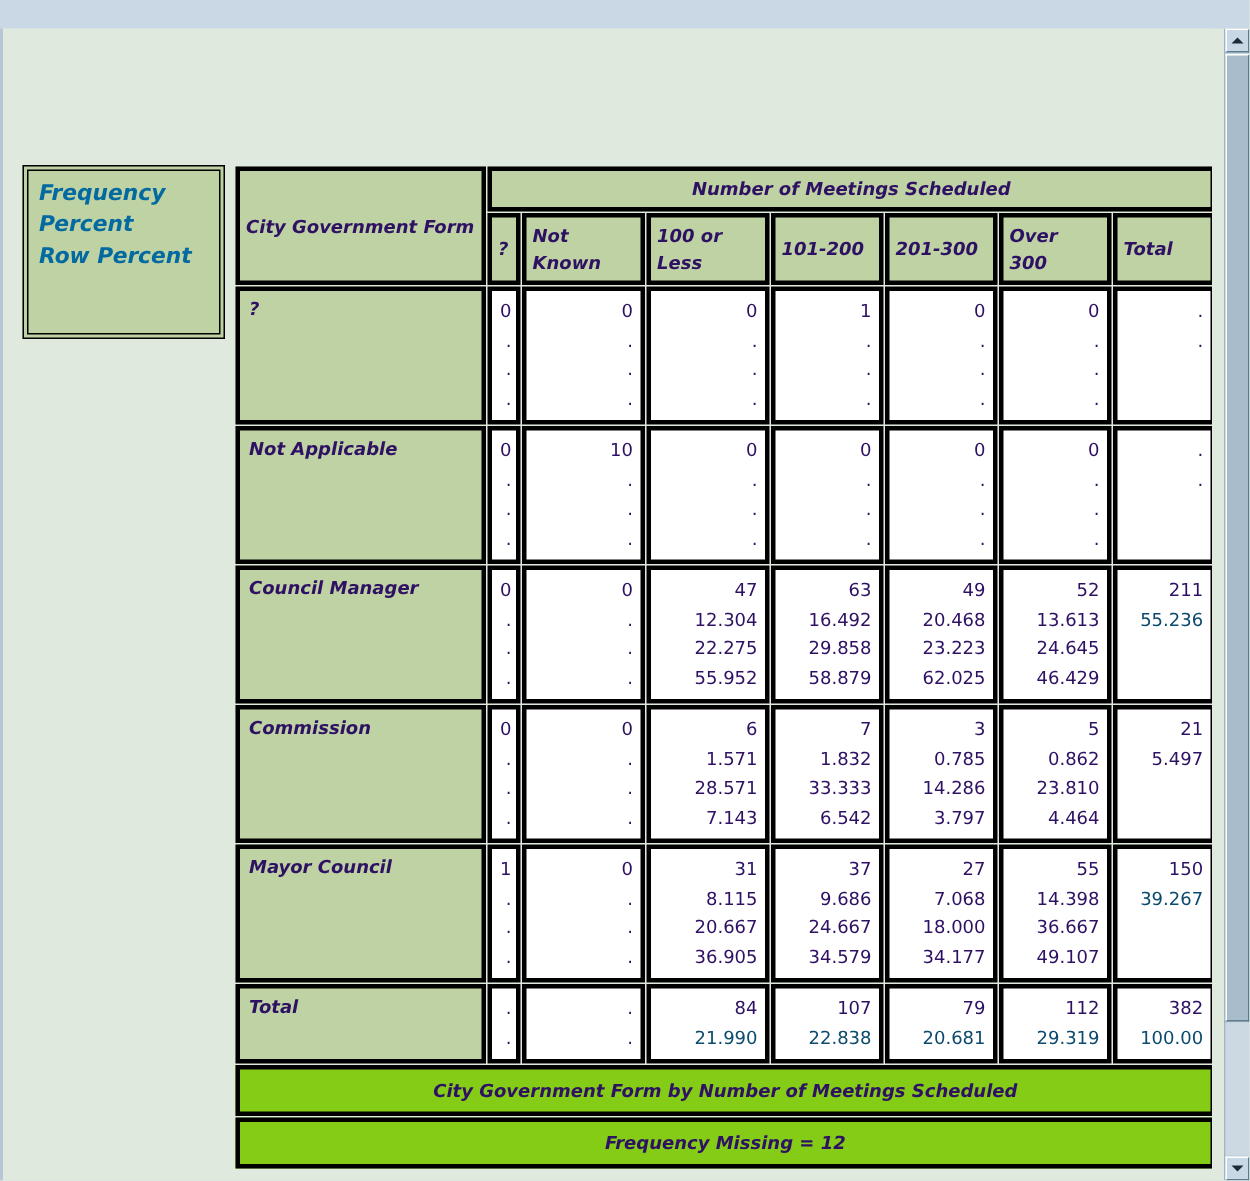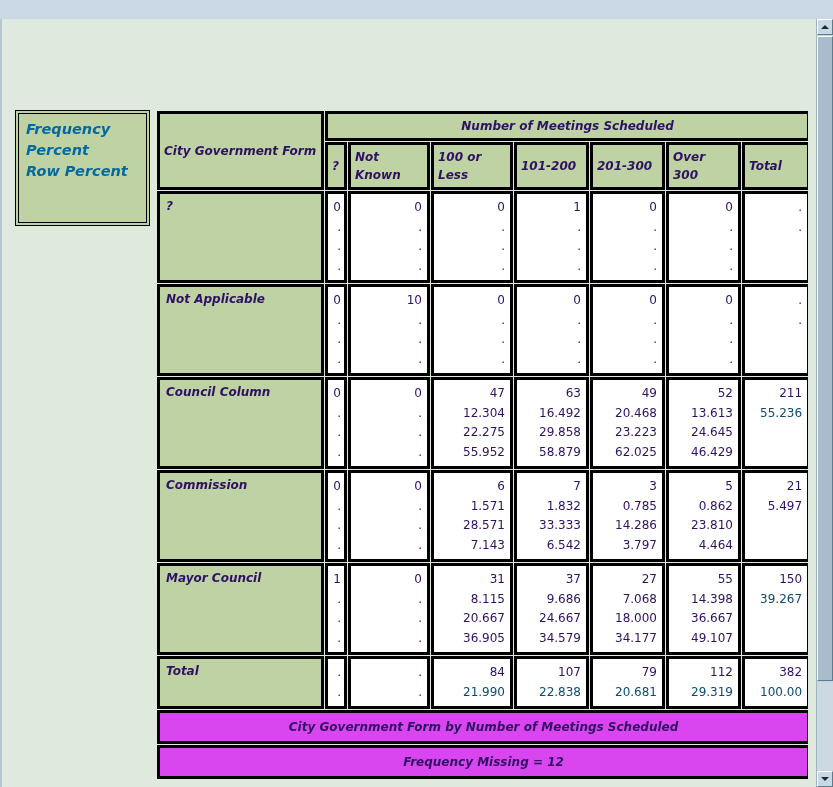--- a/index.html
+++ b/index.html
@@ -239,21 +239,21 @@
     text-align: right;
     padding: 4px 5px 4px 2px !important;
     line-height: 19.5px;
     font-size: 13.5px;
     color: #2e1163;
     white-space: nowrap;
   }
   .cell .v { display: block; }
   .cell .v.accent { color: #0c4a6e; }
   .footer-cell {
-    background: #d946ef;
+    background: #84cc16;
     font-style: italic;
     font-weight: bold;
     text-align: center;
     font-size: 16px;
     padding: 7px 0 !important;
     color: #3b1069;
   }
   .col-q   { width: 22px; }
   .col-nk  { width: 82px; }
   .col-100 { width: 82px; }
@@ -389,21 +389,21 @@
                   <span class="v">.</span>
                   <span class="v">.</span>
                   <span class="v">.</span>
                 </td>
                 <td class="cell">
                   <span class="v">.</span>
                   <span class="v">.</span>
                 </td>
               </tr>
               <tr>
-                <td class="rowhdr">Council Column</td>
+                <td class="rowhdr">Council Manager</td>
                 <td class="cell narrow">
                   <span class="v">0</span>
                   <span class="v">.</span>
                   <span class="v">.</span>
                   <span class="v">.</span>
                 </td>
                 <td class="cell">
                   <span class="v">0</span>
                   <span class="v">.</span>
                   <span class="v">.</span>

